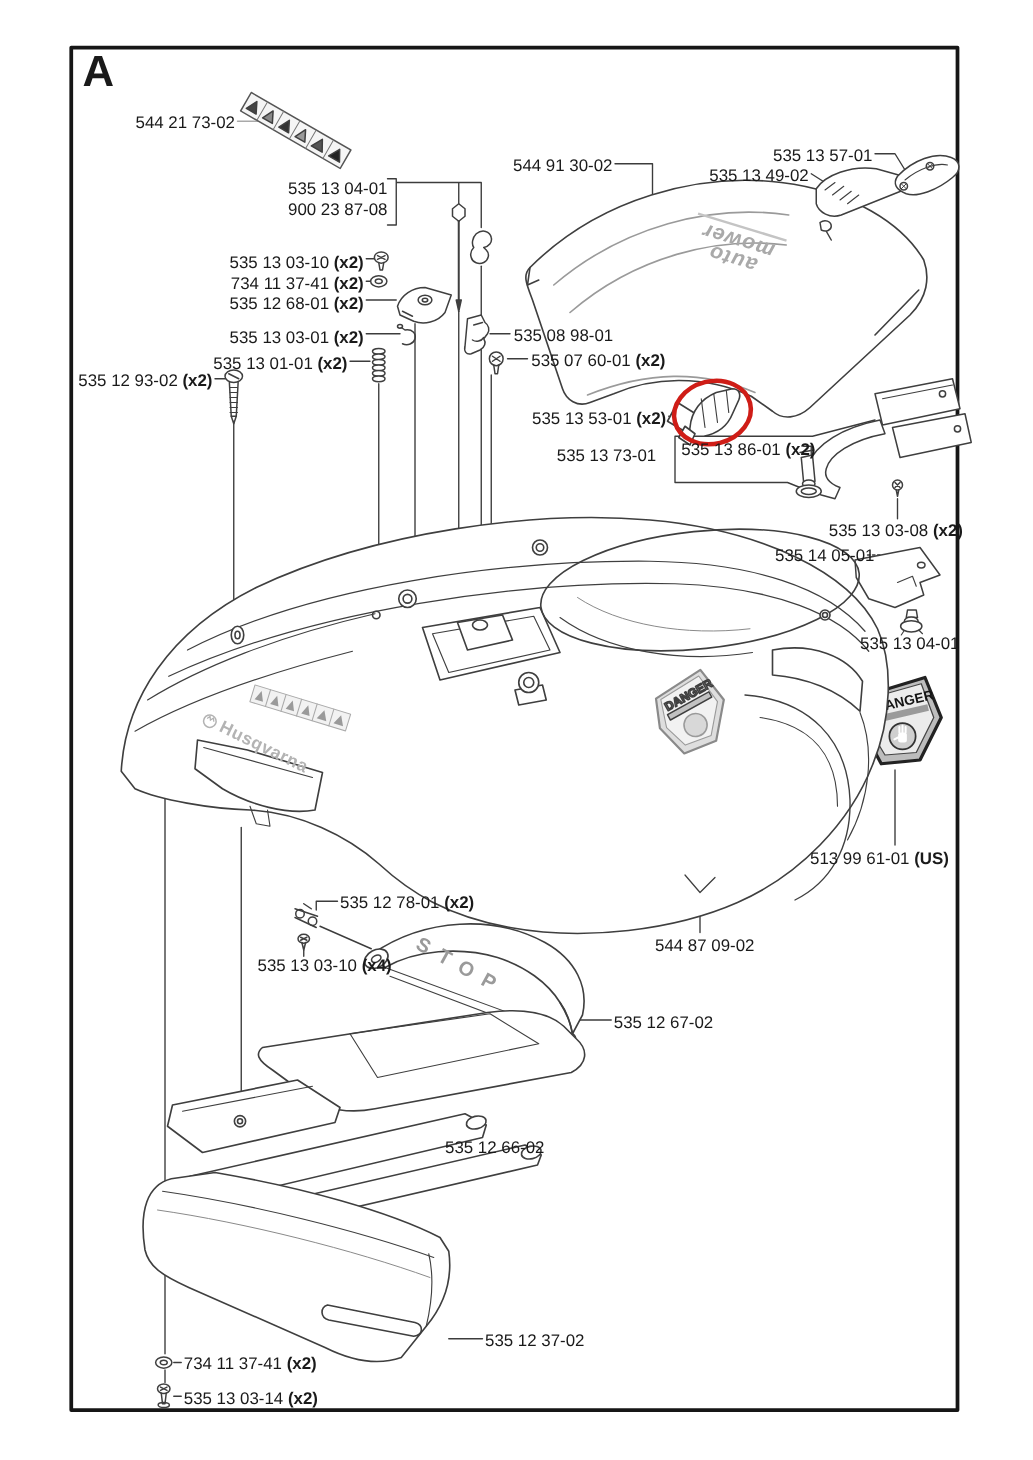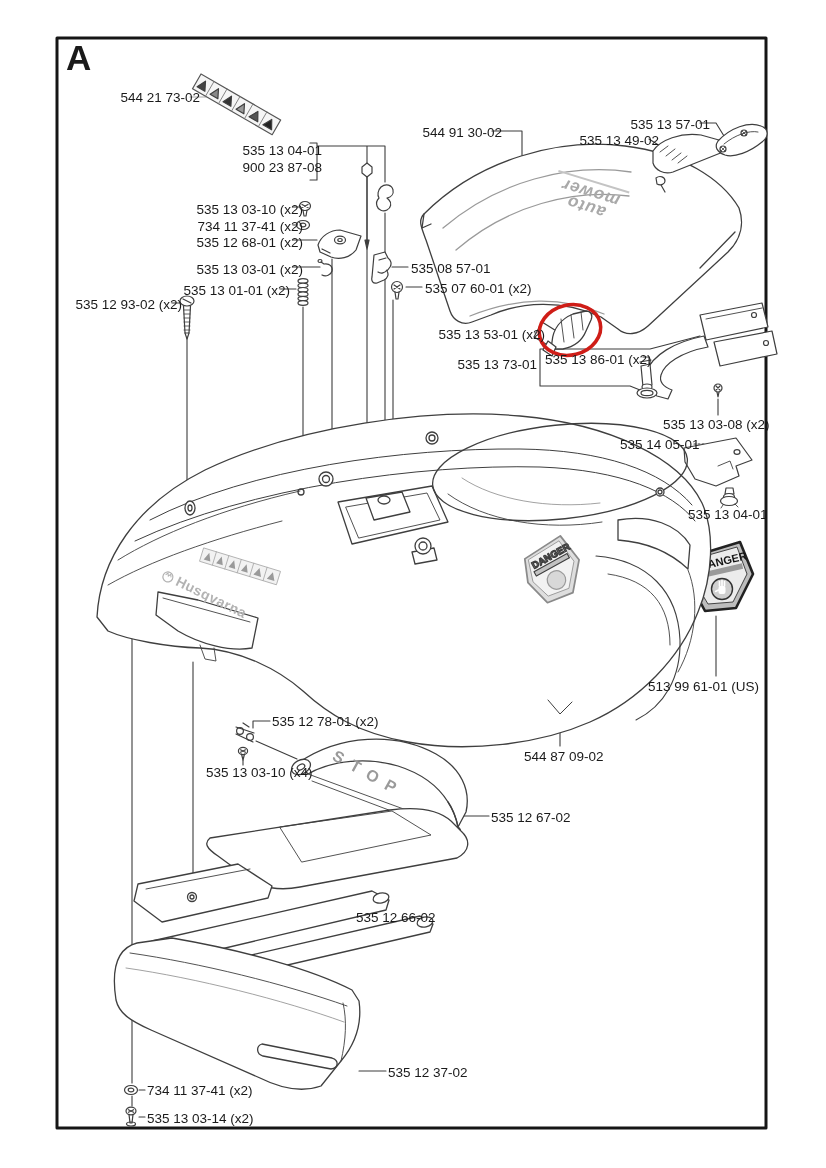--- a/index.html
+++ b/index.html
@@ -1,22 +1,22 @@
 <!DOCTYPE html>
 <html><head>
 <meta charset="utf-8">
 <style>
   html,body{margin:0;padding:0;background:#fff;}
   .stage{position:relative;width:826px;height:1168px;background:#fff;overflow:hidden;
          font-family:"Liberation Sans",sans-serif;}
   .art{position:absolute;left:0;top:0;}
   .section-letter{position:absolute;left:66px;top:38px;font-size:35px;font-weight:bold;color:#1a1a1a;}
   .label{position:absolute;font-size:13.5px;color:#1a1a1a;white-space:nowrap;line-height:17px;}
-  .label .qty{font-weight:normal;}
-  .r{text-align:right;margin-left:12px;}
+  .label .qty{font-weight:bold;}
+  .r{text-align:right;}
   .logo-husq{position:absolute;left:166px;top:566px;width:120px;color:#b3b3b3;font-weight:bold;
              font-size:14px;letter-spacing:.5px;transform:rotate(26deg);transform-origin:left top;
              display:flex;align-items:center;gap:3px;}
   .logo-am{position:absolute;left:534px;top:180px;width:110px;color:#a9a9a9;font-weight:bold;
            font-style:italic;font-size:17px;line-height:15px;text-align:center;letter-spacing:1px;
            transform:rotate(197deg);transform-origin:center;}
   .logo-am .tag{display:block;height:2px;background:#c4c4c4;margin:3px 18px 0 18px;}
   .stop-text{position:absolute;left:338px;top:747px;width:140px;color:#9a9a9a;font-weight:bold;
              font-size:16px;letter-spacing:9px;transform:rotate(29deg);transform-origin:left top;}
 </style>
@@ -359,21 +359,21 @@
 <div class="label r" style="left:214px;top:142px;width:96px"><span>535 13 04-01</span><br><span>900 23 87-08</span></div>
 <div class="label r" style="left:141px;top:201px;width:150px"><span>535 13 03-10</span> <span class="qty">(x2)</span></div>
 <div class="label r" style="left:141px;top:218px;width:150px"><span>734 11 37-41</span> <span class="qty">(x2)</span></div>
 <div class="label r" style="left:141px;top:234px;width:150px"><span>535 12 68-01</span> <span class="qty">(x2)</span></div>
 <div class="label r" style="left:141px;top:261px;width:150px"><span>535 13 03-01</span> <span class="qty">(x2)</span></div>
 <div class="label r" style="left:128px;top:282px;width:150px"><span>535 13 01-01</span> <span class="qty">(x2)</span></div>
 <div class="label r" style="left:40px;top:296px;width:130px"><span>535 12 93-02</span> <span class="qty">(x2)</span></div>
 <div class="label r" style="left:360px;top:124px;width:130px"><span>544 91 30-02</span></div>
 <div class="label r" style="left:568px;top:116px;width:130px"><span>535 13 57-01</span></div>
 <div class="label r" style="left:517px;top:132px;width:130px"><span>535 13 49-02</span></div>
-<div class="label" style="left:411px;top:260px"><span>535 08 57-01</span></div>
+<div class="label" style="left:411px;top:260px"><span>535 08 98-01</span></div>
 <div class="label" style="left:425px;top:280px"><span>535 07 60-01</span> <span class="qty">(x2)</span></div>
 <div class="label r" style="left:403px;top:326px;width:130px"><span>535 13 53-01</span> <span class="qty">(x2)</span></div>
 <div class="label" style="left:545px;top:351px"><span>535 13 86-01</span> <span class="qty">(x2)</span></div>
 <div class="label r" style="left:395px;top:356px;width:130px"><span>535 13 73-01</span></div>
 <div class="label" style="left:663px;top:416px"><span>535 13 03-08</span> <span class="qty">(x2)</span></div>
 <div class="label" style="left:620px;top:436px"><span>535 14 05-01</span></div>
 <div class="label" style="left:688px;top:506px"><span>535 13 04-01</span></div>
 <div class="label" style="left:648px;top:678px"><span>513 99 61-01</span> <span class="qty">(US)</span></div>
 <div class="label" style="left:524px;top:748px"><span>544 87 09-02</span></div>
 <div class="label" style="left:272px;top:713px"><span>535 12 78-01</span> <span class="qty">(x2)</span></div>

